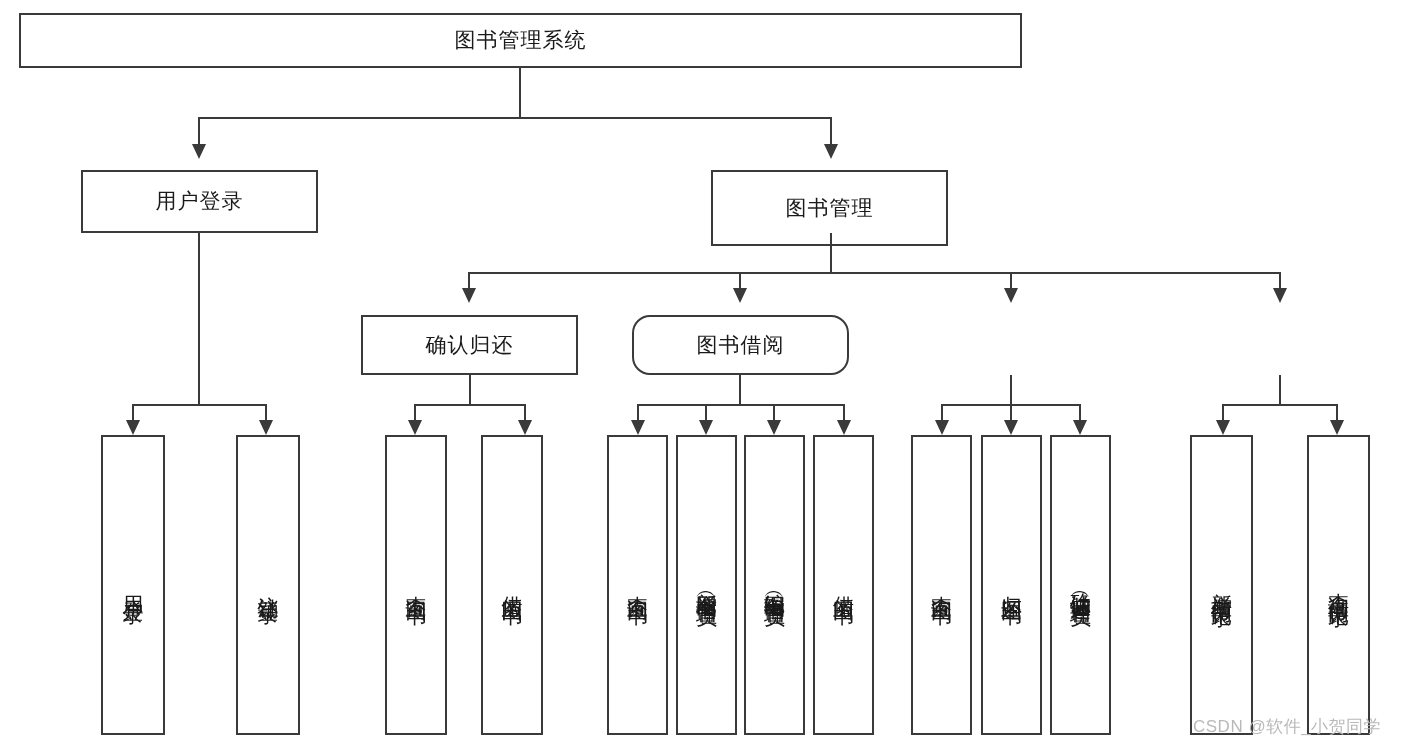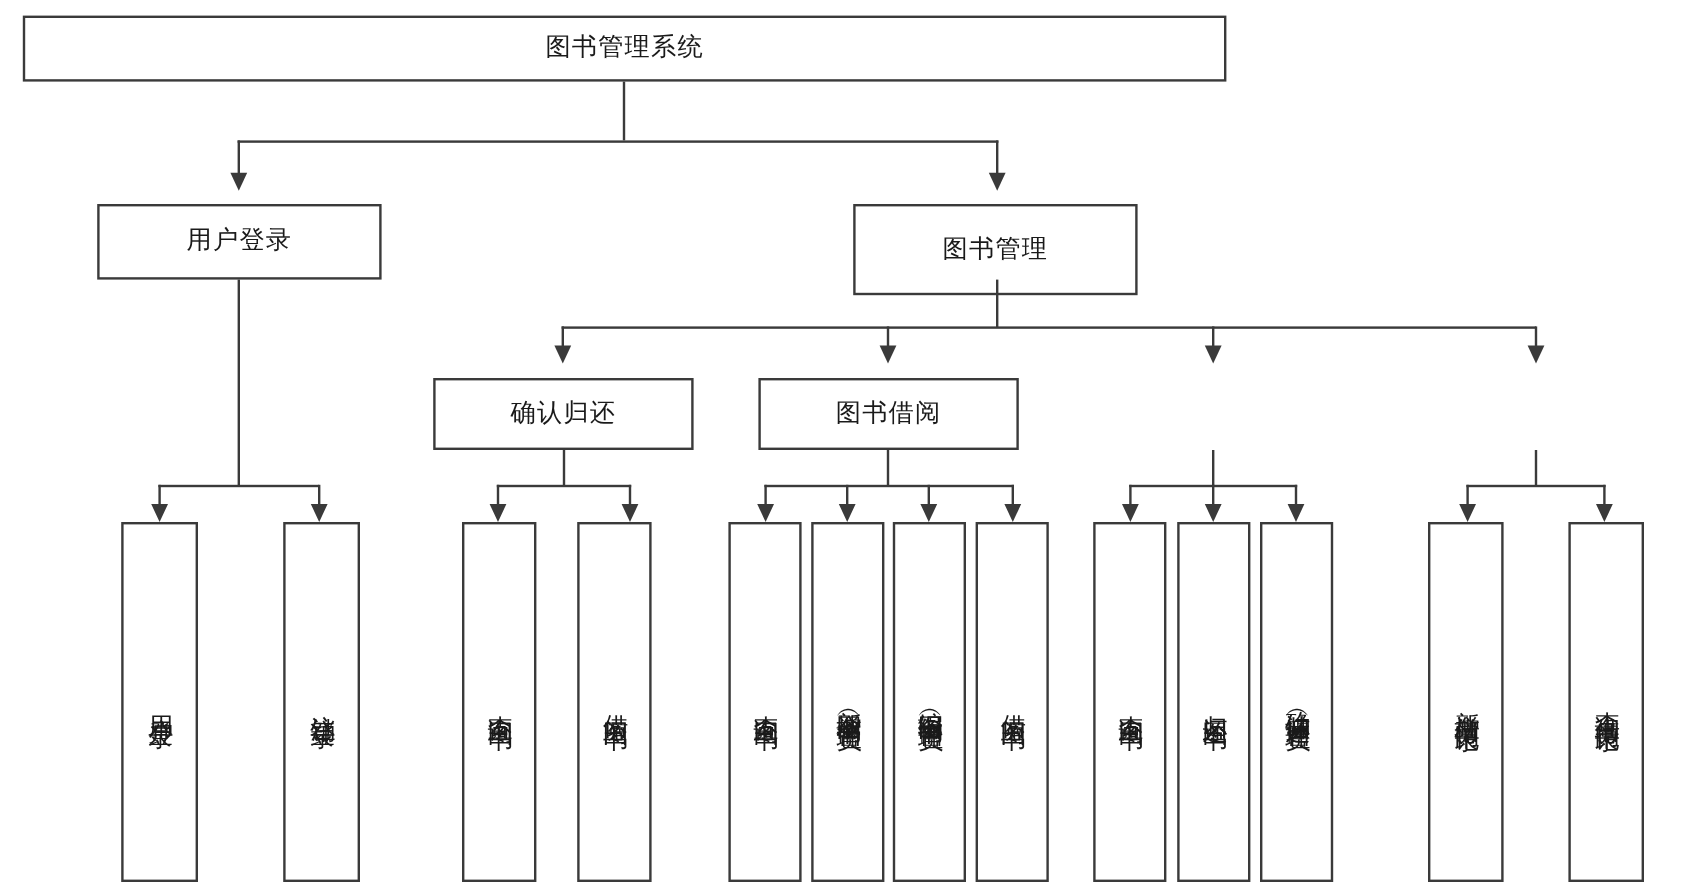--- a/index.html
+++ b/index.html
@@ -127,21 +127,21 @@
   <div class="conn v" style="left:739px; top:272px; width:2px; height:18px;"></div>
   <div class="arrow" style="left:733px; top:288px;"></div>
   <div class="conn v" style="left:1010px; top:272px; width:2px; height:18px;"></div>
   <div class="arrow" style="left:1004px; top:288px;"></div>
   <div class="conn v" style="left:1279px; top:272px; width:2px; height:18px;"></div>
   <div class="arrow" style="left:1273px; top:288px;"></div>
 
   <div class="node" style="left:361px; top:315px; width:217px; height:60px;">
     <span class="node-label">确认归还</span>
   </div>
-  <div class="node" style="left:632px; top:315px; width:217px; height:60px;">
+  <div class="node" style="left:632px; top:315px; width:217px; height:60px;border-radius:18px;">
     <span class="node-label">图书借阅</span>
   </div>
 
   <div class="conn v" style="left:469px; top:375px; width:2px; height:30px;"></div>
   <div class="conn h" style="left:414px; top:404px; width:112px; height:2px;"></div>
   <div class="conn v" style="left:414px; top:404px; width:2px; height:18px;"></div>
   <div class="arrow" style="left:408px; top:420px;"></div>
   <div class="conn v" style="left:524px; top:404px; width:2px; height:18px;"></div>
   <div class="arrow" style="left:518px; top:420px;"></div>
 
@@ -209,14 +209,15 @@
     <span class="leaf-label">确认归还（管理员）</span>
   </div>
 
   <div class="leaf" style="left:1190px; top:435px; width:63px; height:300px;">
     <span class="leaf-label">新增借阅记录</span>
   </div>
   <div class="leaf" style="left:1307px; top:435px; width:63px; height:300px;">
     <span class="leaf-label">查询借阅记录</span>
   </div>
 
+  <div id="watermark" style="left:1193px; top:715px;">CSDN @软件_小贺同学</div>
 
 </div>
 
 </body></html>

